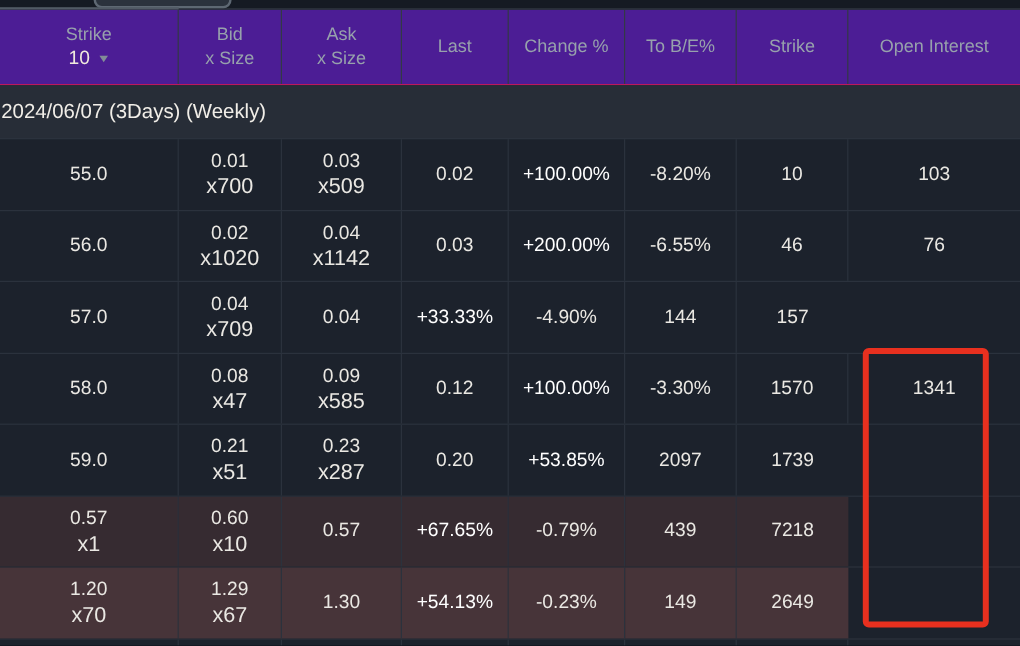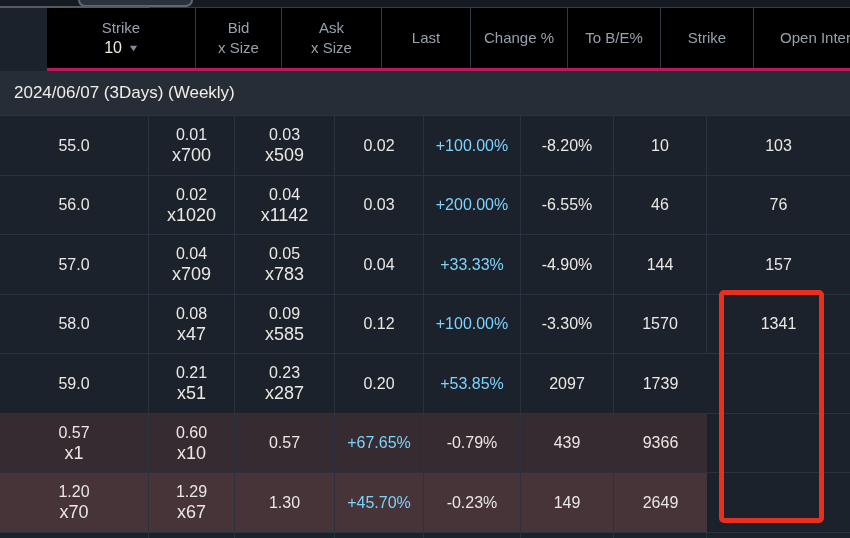--- a/index.html
+++ b/index.html
@@ -17,54 +17,54 @@
   .top-tab {
     position:absolute; left:78px; top:-9px; width:115px; height:16px;
     background:#2b323d; border:2px solid #5e6873; border-radius:7px;
   }
   .strip-hl-left  { position:absolute; left:0;   bottom:0; width:149px; height:2px; background:#515a65; }
   .strip-hl-right { position:absolute; left:149px; bottom:0; width:701px; height:1px; background:#353c48; }
 
   
   .header-row {
     display:grid; grid-template-columns:var(--cols);
-    height:63px; background:#000000;
-    border-bottom:3px solid #be185d;
-    color:#97a1ac; font-size:15px;margin-left:47px;
+    height:63px; background:#4c1d95;
+    border-bottom:1px solid #be185d;
+    color:#97a1ac; font-size:15px;
   }
   .hcell {
     display:flex; flex-direction:column; align-items:center; justify-content:center;
     line-height:20px; border-right:1px solid #323946; text-align:center;
   }
   .hcell:last-child { border-right:none; }
   .strike-head { align-items:center; }
   .strike-sel { display:flex; align-items:center; gap:7px; cursor:pointer; }
   .strike-count { color:#f0e9dd; font-size:16px; }
   .caret { color:#828c98; font-size:9px; transform:scaleX(1.35); }
 
   
   .expiry-row {
     height:45px; background:#272d37; display:flex; align-items:center;
-    padding-left:14px; color:#f1eee8; font-size:17px;
+    padding-left:1px; color:#f1eee8; font-size:17px;
     border-bottom:1px solid #2b323d;
   }
 
   
   .row {
     display:grid; grid-template-columns:var(--cols);
     height:59.5px; border-bottom:1px solid #2b323d;
     color:#eae8e3; font-size:16px;
   }
   .cell {
     display:flex; flex-direction:column; align-items:center; justify-content:center;
     border-right:1px solid #2b323d; line-height:21px; text-align:center;
   }
   .cell:last-child { border-right:none;text-align:right; }
   .sub { font-size:18px; }
-  .green { color:#7dd3fc; }
+  .green { color:#ffffff; }
   .hl-itm-dark  .cell:not(.col-strike) { background:#362b31; }
   .hl-itm-light .cell:not(.col-strike) { background:#473439; }
 
   
   .sliver { height:6px; display:grid; grid-template-columns:var(--cols); }
   .sliver div { border-right:1px solid #2b323d; }
   .sliver div:last-child { border-right:none; }
 
   
   .annotation-box {
@@ -179,24 +179,20 @@
   </div>
       <div class="row hl-none">
     <div class="cell col-strike">
       <div>57.0</div>
     </div>
     <div class="cell">
       <div>0.04</div>
       <div class="sub">x709</div>
     </div>
     <div class="cell">
-      <div>0.05</div>
-      <div class="sub">x783</div>
-    </div>
-    <div class="cell">
       <div>0.04</div>
     </div>
     <div class="cell">
       <div class="green">+33.33%</div>
     </div>
     <div class="cell">
       <div>-4.90%</div>
     </div>
     <div class="cell">
       <div>144</div>
@@ -273,37 +269,37 @@
     <div class="cell">
       <div class="green">+67.65%</div>
     </div>
     <div class="cell">
       <div>-0.79%</div>
     </div>
     <div class="cell">
       <div>439</div>
     </div>
     <div class="cell">
-      <div>9366</div>
+      <div>7218</div>
     </div>
   </div>
       <div class="row hl-itm-light">
     <div class="cell">
       <div>1.20</div>
       <div class="sub">x70</div>
     </div>
     <div class="cell">
       <div>1.29</div>
       <div class="sub">x67</div>
     </div>
     <div class="cell">
       <div>1.30</div>
     </div>
     <div class="cell">
-      <div class="green">+45.70%</div>
+      <div class="green">+54.13%</div>
     </div>
     <div class="cell">
       <div>-0.23%</div>
     </div>
     <div class="cell">
       <div>149</div>
     </div>
     <div class="cell">
       <div>2649</div>
     </div>

